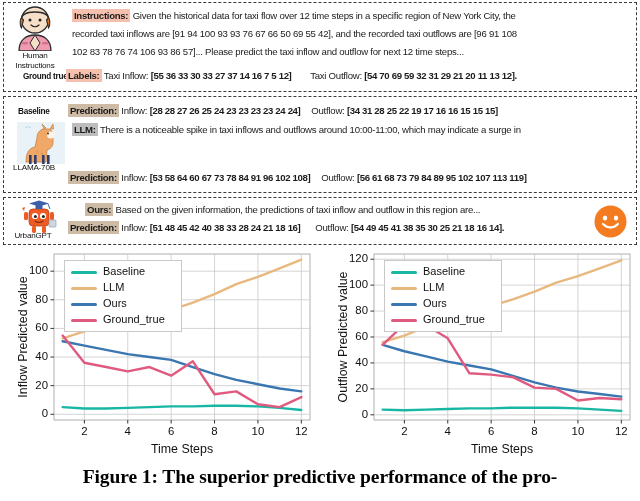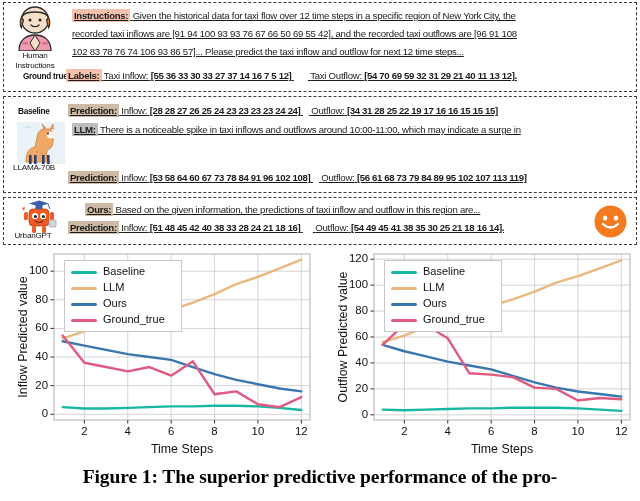--- a/index.html
+++ b/index.html
@@ -22,21 +22,21 @@
   .avatar{position:absolute;left:9px;}
   .avatar-cap{
     position:absolute;left:0;width:62px;text-align:center;
     font-size:8.1px;font-weight:400;color:#111;line-height:9.5px;
     letter-spacing:-0.2px;
   }
 
   .txtcol{position:absolute;left:68px;right:6px;top:4px;}
   .line{
     font-size:9.6px;line-height:18.2px;white-space:nowrap;
-    letter-spacing:-0.25px;color:#1b1b1b;text-decoration:underline;
+    letter-spacing:-0.25px;color:#1b1b1b;
   }
   .tag{
     font-weight:700;padding:1px 2px 1px 2px;letter-spacing:-0.3px;
   }
   .tag-pink{background:#f5c0ad;}
   .tag-tan{background:#cdbba6;}
   .tag-gray{background:#bdbdbd;}
   .b{font-weight:700;letter-spacing:-0.35px;}
   .sidelab{
     position:absolute;font-size:8.2px;font-weight:700;color:#111;
@@ -116,21 +116,21 @@
       <div class="line">102 83 78 76 74 106 93 86 57]... Please predict the taxi inflow and outflow for next 12 time steps...</div>
     </div>
 
     <div class="sidelab" style="left:19px;top:69px;">Ground true</div>
     <div class="line" style="position:absolute;left:62px;top:64px;">
       <span class="tag tag-pink">Labels:</span>
       <span>Taxi Inflow:</span>
       <span class="b">[55 36 33 30 33 27 37 14 16 7 5 12]</span>
       <span style="display:inline-block;width:14px;"></span>
       <span>Taxi Outflow:</span>
-      <span class="b">[54 70 69 59 32 31 29 21 40 11 13 12].</span>
+      <span class="b">[54 70 69 59 32 31 29 21 20 11 13 12].</span>
     </div>
   </div>
 
   <div class="panel" id="panel-llm">
 
     <div class="sidelab" style="left:14px;top:10px;">Baseline</div>
     <div class="line" style="position:absolute;left:64px;top:5px;">
       <span class="tag tag-tan">Prediction:</span>
       <span>Inflow:</span>
       <span class="b">[28 28 27 26 25 24 23 23 23 23 24 24]</span>

